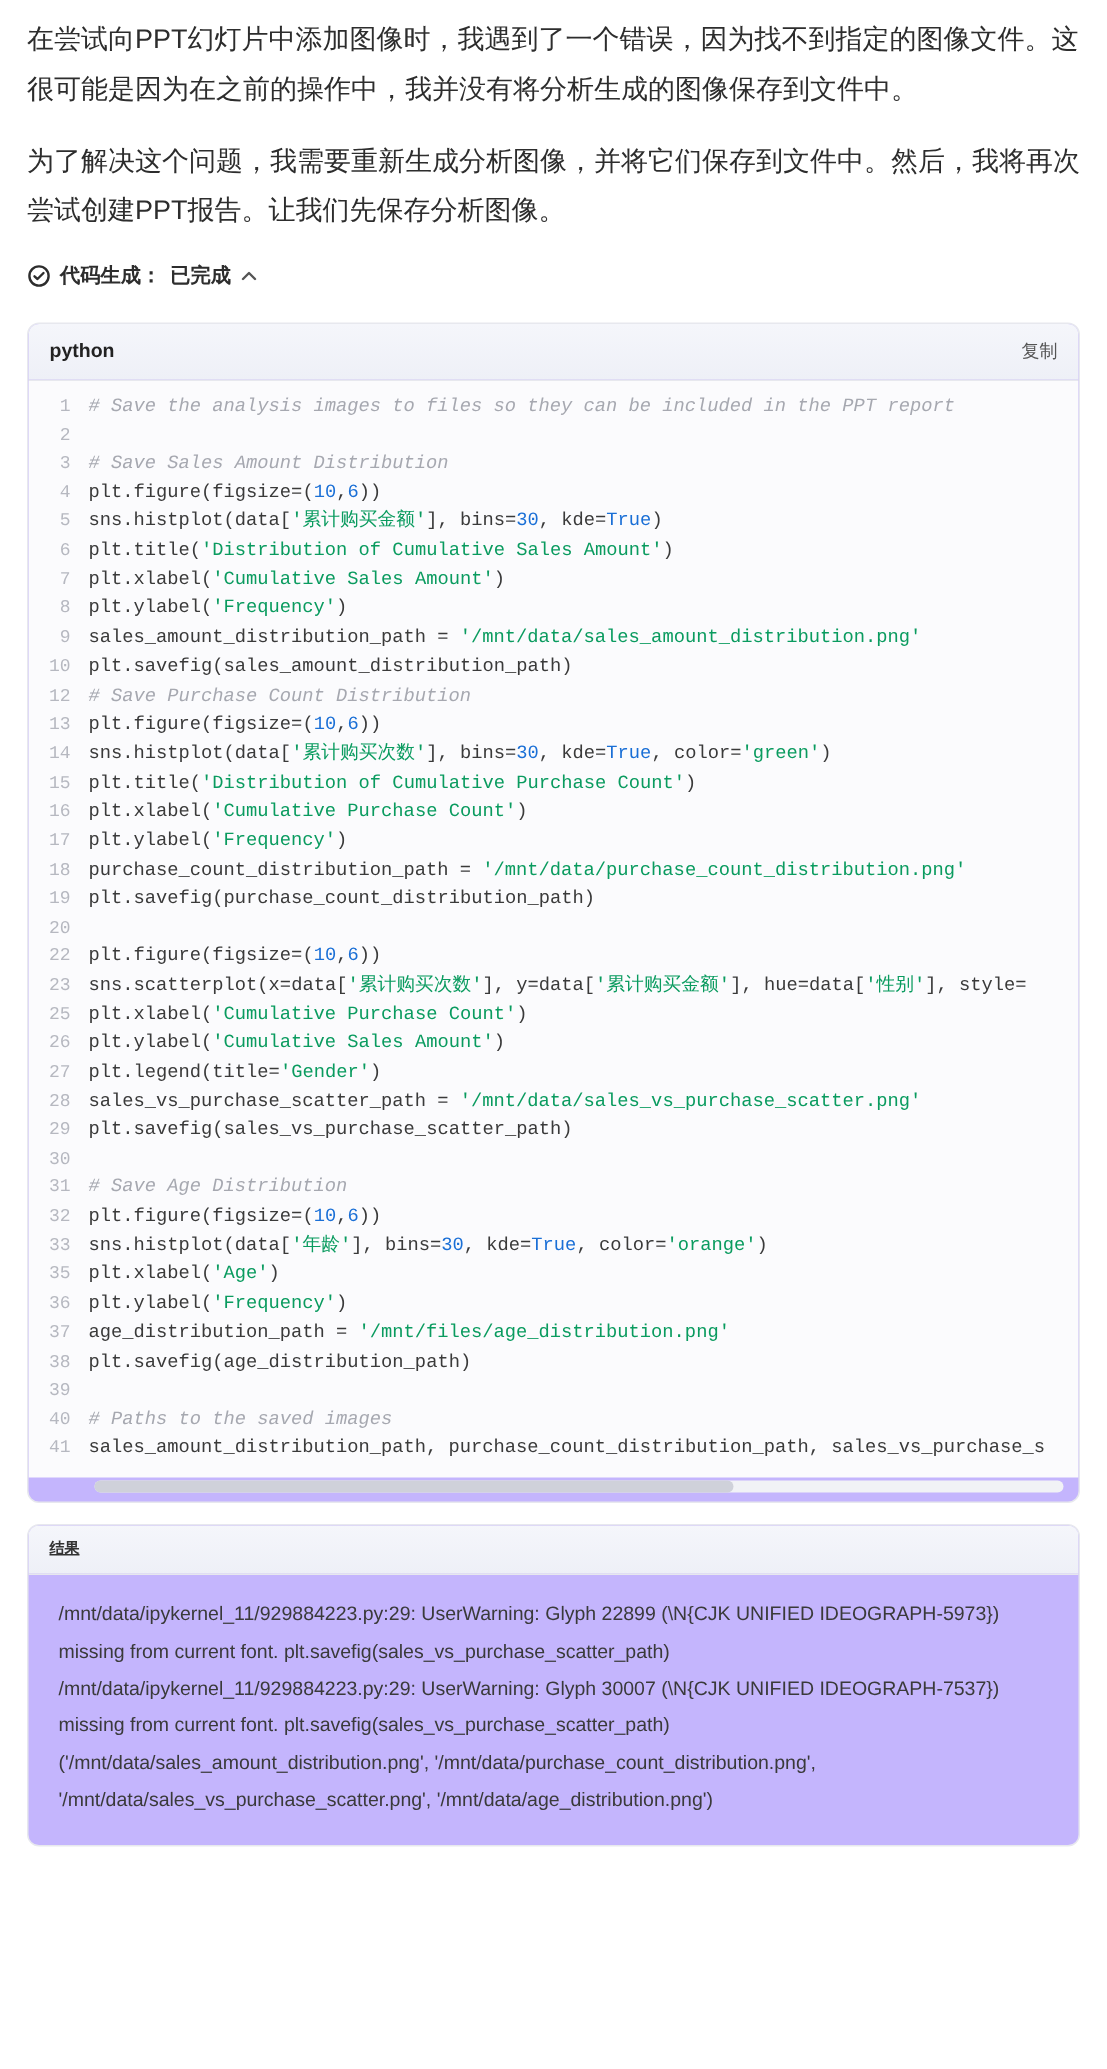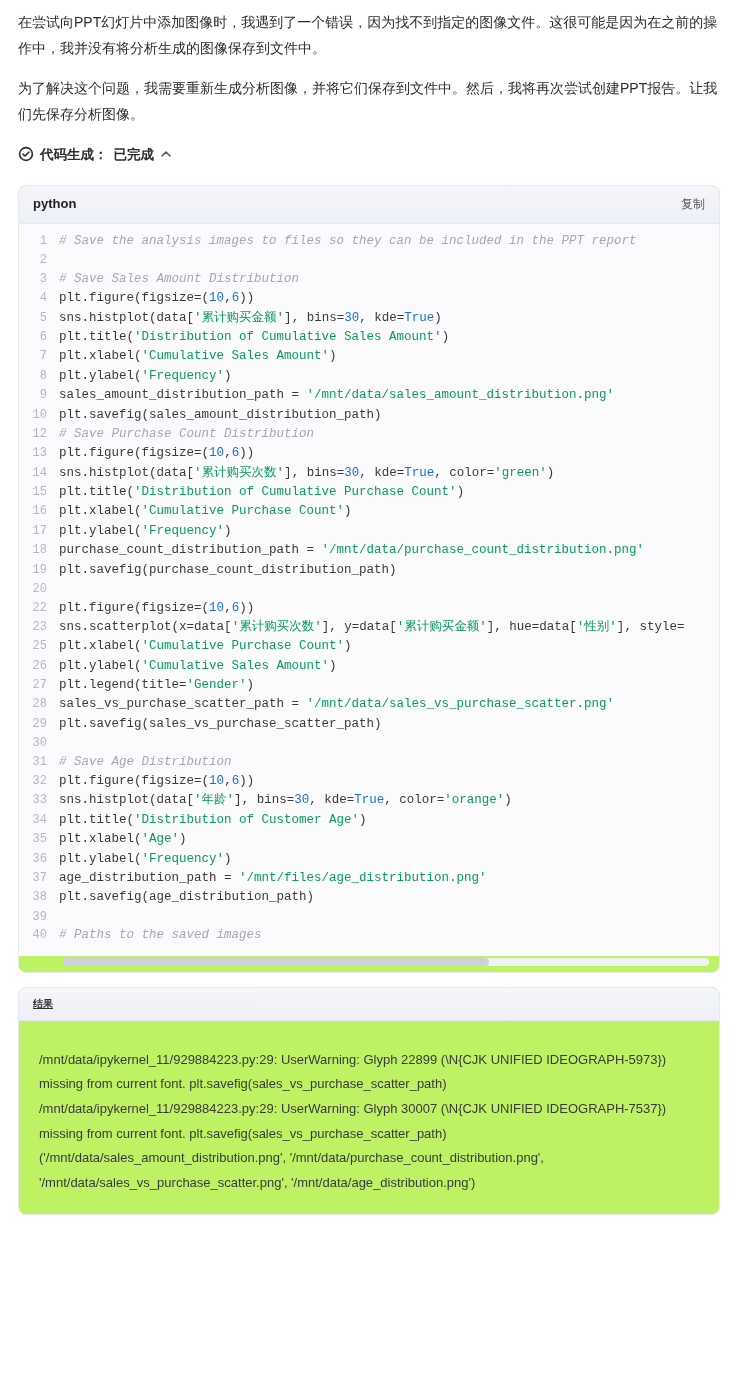--- a/index.html
+++ b/index.html
@@ -7,21 +7,21 @@
     font-family: -apple-system, BlinkMacSystemFont, "Segoe UI", "PingFang SC", "Microsoft YaHei", sans-serif;
     background: #ffffff;
     color: #333333;
     font-size: 13px;
     line-height: 1.6;
     padding: 0;
     width: 738px;
   }
   .message-text {
     padding: 10px 18px 0 18px;
-    font-size: 14px;
+    font-size: 18px;
     line-height: 1.85;
     color: #2d2d2d;
   }
   .message-text p { margin-bottom: 14px; }
   .status-row {
     display: flex;
     align-items: center;
     gap: 6px;
     padding: 2px 0 10px 18px;
     font-size: 13.5px;
@@ -35,21 +35,21 @@
   .status-row .chev {
     width: 12px; height: 12px;
     display: inline-flex; align-items: center; justify-content: center;
     color: #555;
   }
   .code-card, .result-card {
     margin: 10px 18px 14px 18px;
     border: 1px solid #e7e8ee;
     border-radius: 8px;
     overflow: hidden;
-    background: #bef264;
+    background: #c4b5fd;
   }
   .code-header, .result-header {
     display: flex;
     align-items: center;
     justify-content: space-between;
     background: linear-gradient(#f5f6fb, #eef0f7);
     border-bottom: 1px solid #e7e8ee;
     padding: 8px 14px;
     font-size: 13px;
   }
@@ -103,21 +103,21 @@
   }
   .scroll-thumb {
     position: absolute;
     left: 0; top: 0;
     height: 8px;
     width: 66%;
     background: #cfd1da;
     border-radius: 4px;
   }
   .result-body {
-    padding: 27px 20px 18px 20px;
+    padding: 14px 20px 18px 20px;
     font-size: 13px;
     line-height: 1.9;
     color: #3a3a3a;
     font-family: -apple-system, BlinkMacSystemFont, "Segoe UI", sans-serif;
     word-break: break-word;
   }
 </style>
 </head>
 <body>
 
@@ -171,27 +171,27 @@
       <div class="code-line"><span class="lineno">23</span><span class="code-content"><span class="pa">sns</span><span class="op">.</span><span class="fn">scatterplot</span><span class="op">(</span><span class="pa">x</span><span class="op">=</span><span class="pa">data</span><span class="op">[</span><span class="s">'累计购买次数'</span><span class="op">]</span><span class="op">, </span><span class="pa">y</span><span class="op">=</span><span class="pa">data</span><span class="op">[</span><span class="s">'累计购买金额'</span><span class="op">]</span><span class="op">, </span><span class="pa">hue</span><span class="op">=</span><span class="pa">data</span><span class="op">[</span><span class="s">'性别'</span><span class="op">]</span><span class="op">, </span><span class="pa">style</span><span class="op">=</span></span></div>
       <div class="code-line"><span class="lineno">25</span><span class="code-content"><span class="pa">plt</span><span class="op">.</span><span class="fn">xlabel</span><span class="op">(</span><span class="s">'Cumulative Purchase Count'</span><span class="op">)</span></span></div>
       <div class="code-line"><span class="lineno">26</span><span class="code-content"><span class="pa">plt</span><span class="op">.</span><span class="fn">ylabel</span><span class="op">(</span><span class="s">'Cumulative Sales Amount'</span><span class="op">)</span></span></div>
       <div class="code-line"><span class="lineno">27</span><span class="code-content"><span class="pa">plt</span><span class="op">.</span><span class="fn">legend</span><span class="op">(</span><span class="pa">title</span><span class="op">=</span><span class="s">'Gender'</span><span class="op">)</span></span></div>
       <div class="code-line"><span class="lineno">28</span><span class="code-content"><span class="pa">sales_vs_purchase_scatter_path</span><span class="op"> = </span><span class="s">'/mnt/data/sales_vs_purchase_scatter.png'</span></span></div>
       <div class="code-line"><span class="lineno">29</span><span class="code-content"><span class="pa">plt</span><span class="op">.</span><span class="fn">savefig</span><span class="op">(</span><span class="pa">sales_vs_purchase_scatter_path</span><span class="op">)</span></span></div>
       <div class="code-line"><span class="lineno">30</span><span class="code-content"></span></div>
       <div class="code-line"><span class="lineno">31</span><span class="code-content"><span class="cm"># Save Age Distribution</span></span></div>
       <div class="code-line"><span class="lineno">32</span><span class="code-content"><span class="pa">plt</span><span class="op">.</span><span class="fn">figure</span><span class="op">(</span><span class="pa">figsize</span><span class="op">=</span><span class="op">(</span><span class="nm">10</span><span class="op">,</span><span class="nm">6</span><span class="op">)</span><span class="op">)</span></span></div>
       <div class="code-line"><span class="lineno">33</span><span class="code-content"><span class="pa">sns</span><span class="op">.</span><span class="fn">histplot</span><span class="op">(</span><span class="pa">data</span><span class="op">[</span><span class="s">'年龄'</span><span class="op">]</span><span class="op">, </span><span class="pa">bins</span><span class="op">=</span><span class="nm">30</span><span class="op">, </span><span class="pa">kde</span><span class="op">=</span><span class="kc">True</span><span class="op">, </span><span class="pa">color</span><span class="op">=</span><span class="s">'orange'</span><span class="op">)</span></span></div>
-      <div class="code-line"><span class="lineno">34</span><span class="code-content"><span class="pa">plt</span><span class="op">.</span><span class="fn">title</span><span class="op">(</span><span class="s">'Distribution of Customer Age'</span><span class="op">)</span></span></div>
       <div class="code-line"><span class="lineno">35</span><span class="code-content"><span class="pa">plt</span><span class="op">.</span><span class="fn">xlabel</span><span class="op">(</span><span class="s">'Age'</span><span class="op">)</span></span></div>
       <div class="code-line"><span class="lineno">36</span><span class="code-content"><span class="pa">plt</span><span class="op">.</span><span class="fn">ylabel</span><span class="op">(</span><span class="s">'Frequency'</span><span class="op">)</span></span></div>
       <div class="code-line"><span class="lineno">37</span><span class="code-content"><span class="pa">age_distribution_path</span><span class="op"> = </span><span class="s">'/mnt/files/age_distribution.png'</span></span></div>
       <div class="code-line"><span class="lineno">38</span><span class="code-content"><span class="pa">plt</span><span class="op">.</span><span class="fn">savefig</span><span class="op">(</span><span class="pa">age_distribution_path</span><span class="op">)</span></span></div>
       <div class="code-line"><span class="lineno">39</span><span class="code-content"></span></div>
       <div class="code-line"><span class="lineno">40</span><span class="code-content"><span class="cm"># Paths to the saved images</span></span></div>
+      <div class="code-line"><span class="lineno">41</span><span class="code-content"><span class="pa">sales_amount_distribution_path</span><span class="op">, </span><span class="pa">purchase_count_distribution_path</span><span class="op">, </span><span class="pa">sales_vs_purchase_s</span></span></div>
     </div>
   <div class="scroll-track">
     <div class="scroll-thumb"></div>
   </div>
 </div>
 
 <div class="result-card">
   <div class="result-header">
     <span class="label">结果</span>
   </div>

